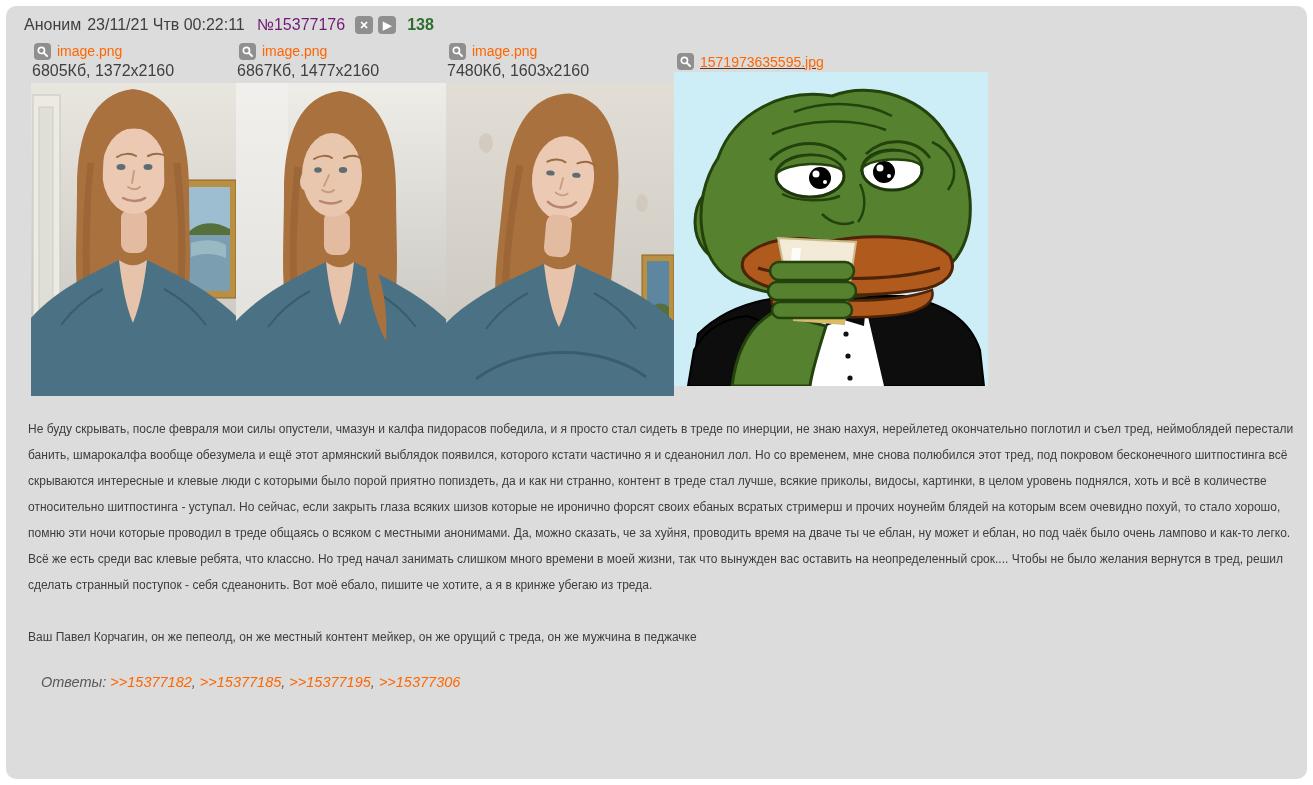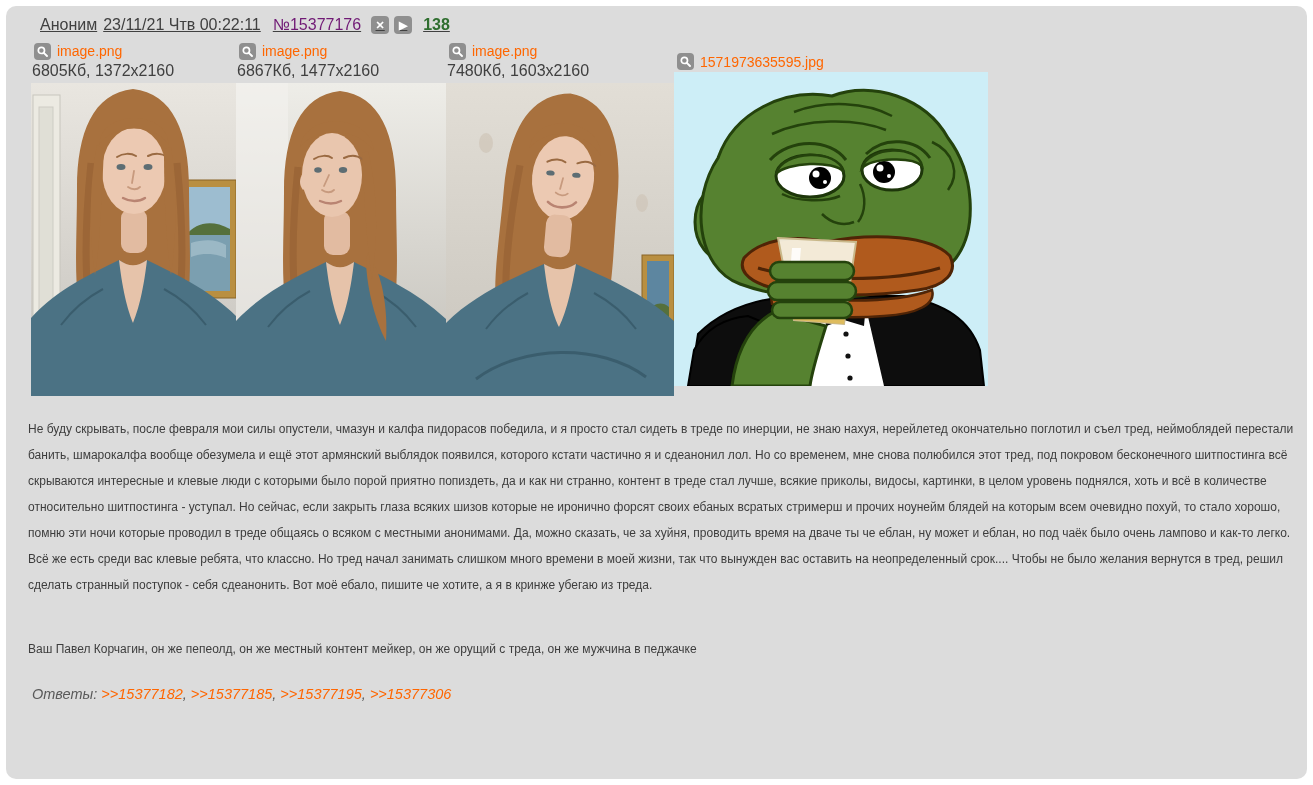--- a/index.html
+++ b/index.html
@@ -3,21 +3,21 @@
 <meta charset="utf-8">
 <style>
   html,body{margin:0;padding:0;background:#ffffff;}
   body{width:1313px;height:785px;font-family:"Liberation Sans",sans-serif;overflow:hidden;position:relative;}
   .post-panel{
     position:absolute;left:6px;top:6px;width:1301px;height:773px;
     background:#dcdcdc;border-radius:10px;box-sizing:border-box;
     padding:10px 14px;overflow:hidden;color:#3d3d3d;
   }
   
-  .post-header{display:flex;align-items:center;font-size:16px;color:#404040;margin-left:20px;text-decoration:underline;}
+  .post-header{display:flex;align-items:center;font-size:16px;color:#404040;margin-left:4px;}
   .poster-name{margin-right:6px;}
   .post-date{margin-right:12px;}
   .post-number{color:#701a75;text-decoration:none;margin-right:10px;cursor:pointer;}
   .hdr-btn{
     width:18px;height:18px;background:#8f8f8f;border-radius:4px;color:#ffffff;
     display:inline-flex;align-items:center;justify-content:center;
     font-size:11px;font-weight:bold;margin-right:5px;cursor:pointer;user-select:none;line-height:1;
   }
   .reply-count{color:#2f6e2f;font-weight:bold;margin-left:6px;font-size:16px;}
   
@@ -28,27 +28,27 @@
     width:17px;height:17px;background:#8f8f8f;border-radius:4px;
     display:inline-flex;align-items:center;justify-content:center;margin-right:6px;cursor:pointer;flex:none;
   }
   .att-filename{color:#ff6600;font-size:14px;text-decoration:none;cursor:pointer;white-space:nowrap;}
   .att-size{font-size:16px;color:#404040;margin:1px 0 3px 1px;white-space:nowrap;}
   .thumb{display:block;line-height:0;cursor:pointer;}
   .thumb svg{display:block;}
   .att-1{width:205px;margin-right:11px;}
   .att-2{width:210px;margin-right:31px;}
   .att-3{width:228px;margin-right:13px;}
-  .att-4{width:293px;}
+  .att-4{width:293px;text-decoration:underline;}
   
   .post-body{margin-top:20px;margin-left:8px;width:1268px;font-size:12px;line-height:26px;color:#3d3d3d;}
   .post-body p{margin:0;}
-  .post-body p + p{margin-top:38px;}
-  
-  .replies{margin-top:24px;margin-left:12px;font-size:14.5px;font-style:italic;color:#595959;}
+  .post-body p + p{margin-top:26px;}
+  
+  .replies{margin-top:24px;margin-left:21px;font-size:14.5px;font-style:italic;color:#595959;}
   .replies a.reply-link{color:#ff6600;text-decoration:none;cursor:pointer;}
 </style>
 </head>
 <body>
 
 <div class="post-panel">
 
   <div class="post-header">
     <span class="poster-name">Аноним</span>
     <span class="post-date">23/11/21 Чтв 00:22:11</span>

